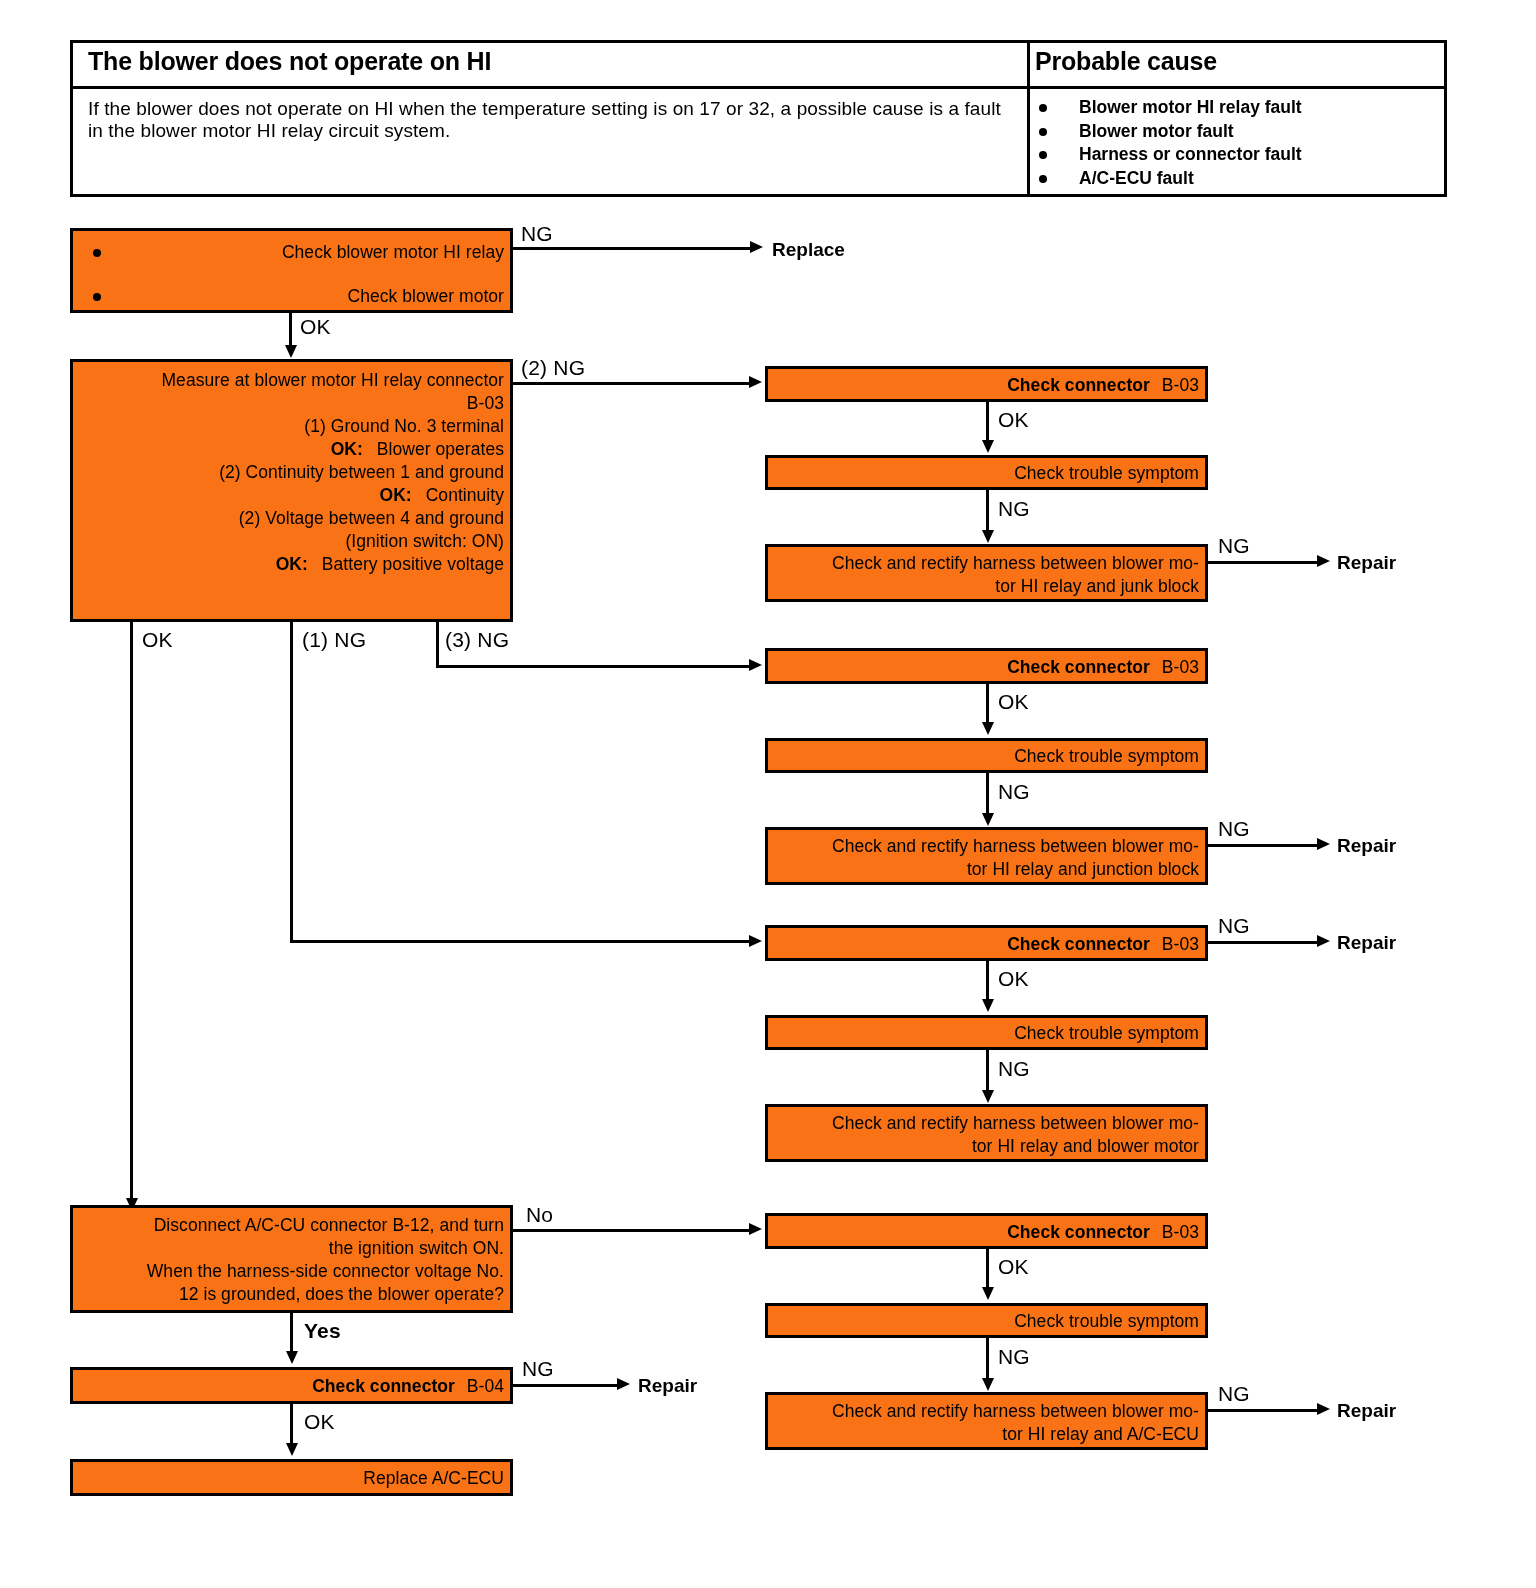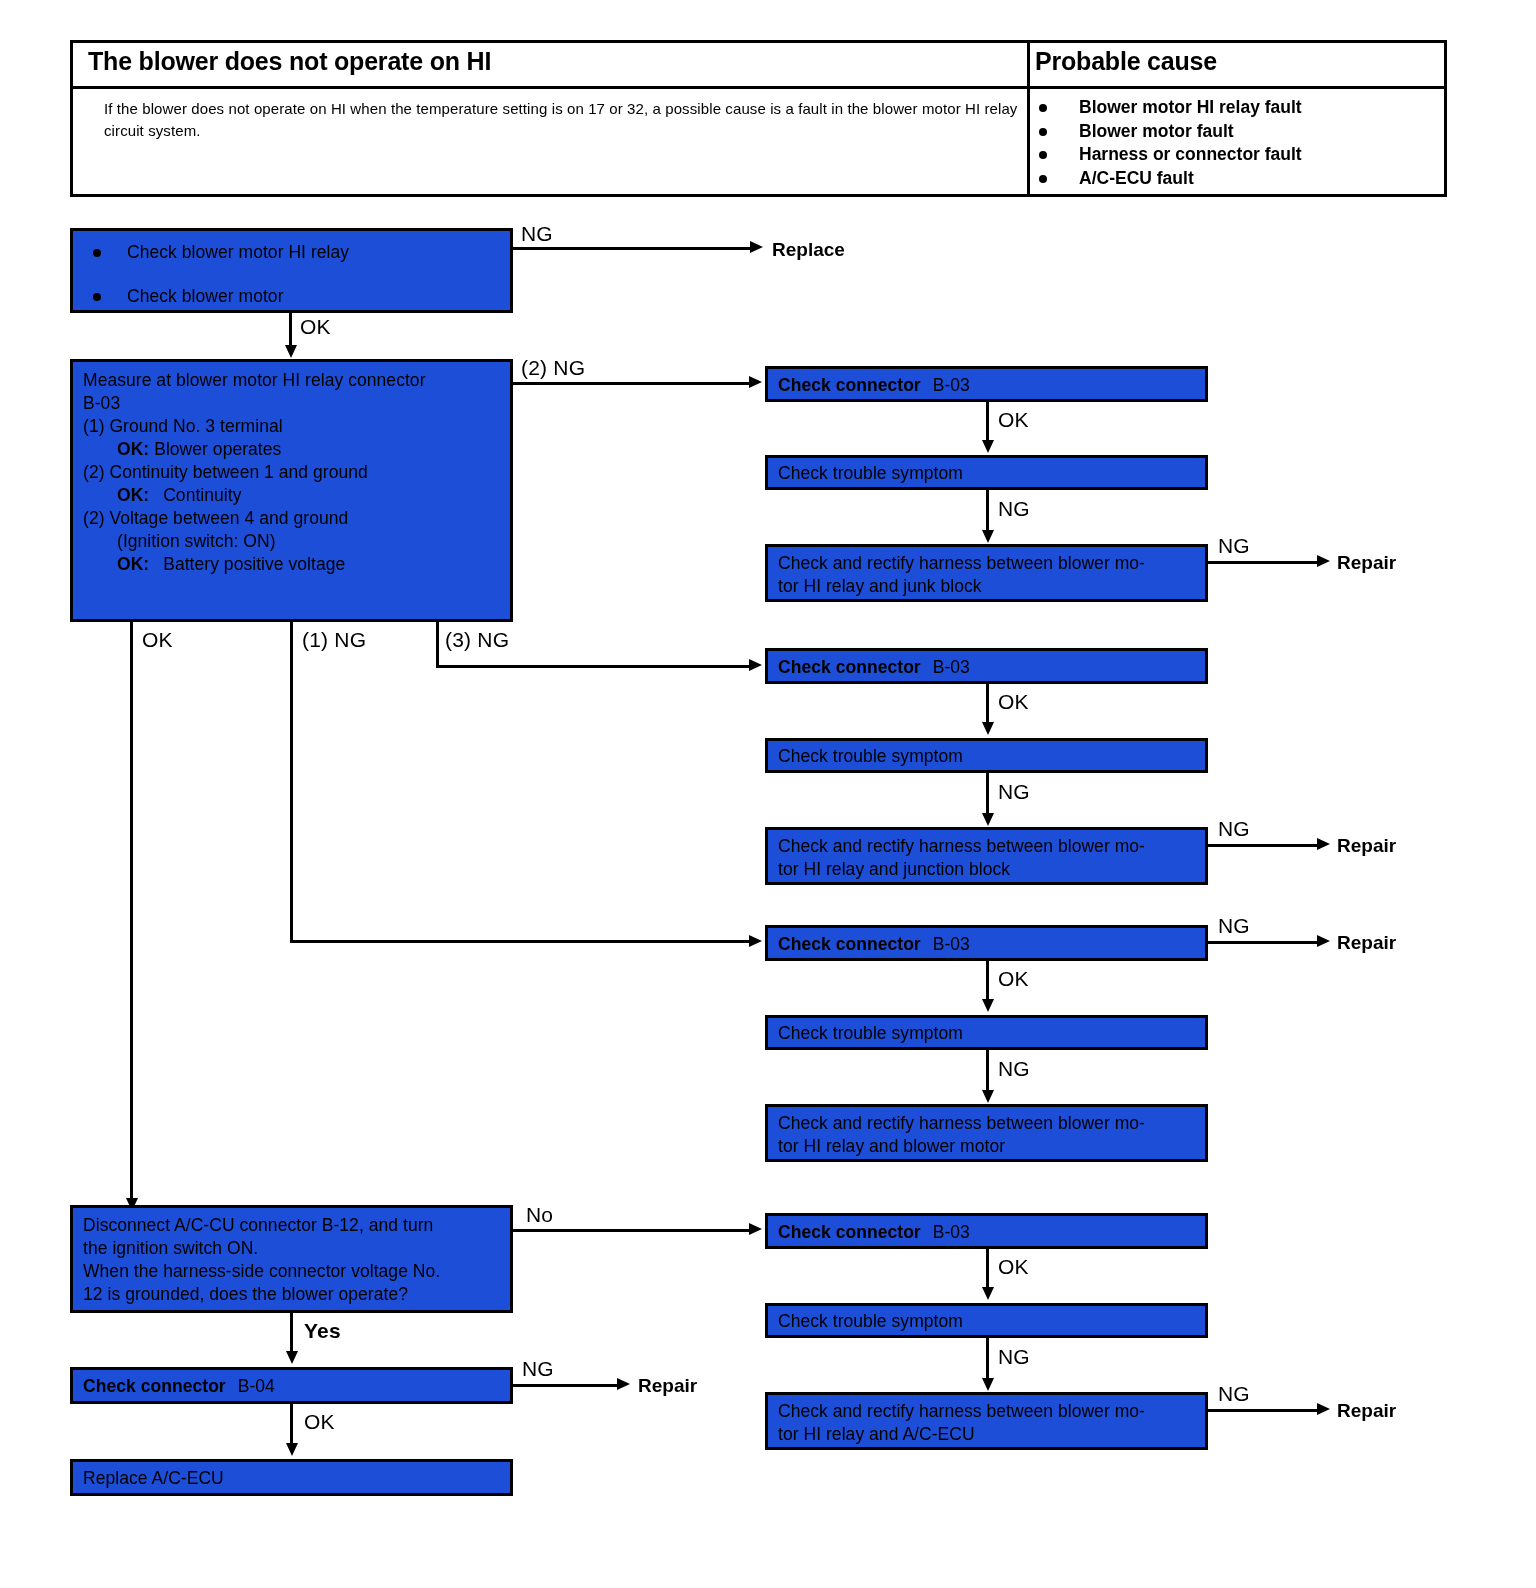--- a/index.html
+++ b/index.html
@@ -44,45 +44,45 @@
   .hdr-cause-title {
     position: absolute;
     left: 1035px; top: 47px;
     font-size: 25px; font-weight: bold;
     letter-spacing: -0.2px;
   }
   .hdr-desc {
     position: absolute;
     left: 88px; top: 98px;
     width: 925px;
-    font-size: 15px;
+    font-size: 19px;
     line-height: 22px;
     letter-spacing: 0.1px;
-    margin-left: 16px;
   }
   .cause-list {
     position: absolute;
     left: 1035px; top: 96px;
     width: 400px;
     font-size: 17.5px;
     line-height: 23.5px;
   }
   .cause-list .row { position: relative; padding-left: 44px; font-weight: bold; }
   .cause-list .bullet {
     position: absolute; left: 4px; top: 8px;
     width: 8px; height: 8px; border-radius: 50%;
     background: #000;
   }
 
   
   .box {
     position: absolute;
     border: 3px solid #000;
     box-sizing: border-box;
-    background: #1d4ed8;
+    background: #f97316;
+    text-align: right;
   }
   .box .txt {
     position: absolute;
     left: 10px; top: 6px; right: 6px;
     font-size: 17.5px;
     line-height: 23px;
     letter-spacing: 0.05px;
   }
   .bold { font-weight: bold; }
 
@@ -179,21 +179,21 @@
   <div class="arr-down" style="left:285px; top:345px;"></div>
   <div class="lbl" style="left:300px; top:315px;">OK</div>
 
   <div class="box" style="left:70px; top:359px; width:443px; height:263px;">
     <div class="txt" style="top:7px;">
       <div>Measure at blower motor HI relay connector</div>
       <div>B-03</div>
       <div>(1) Ground No. 3 terminal</div>
       <div style="padding-left:34px;">
         <span class="bold">OK:</span>
-        <span style="">Blower operates</span>
+        <span style="margin-left:9px;">Blower operates</span>
       </div>
       <div>(2) Continuity between 1 and ground</div>
       <div style="padding-left:34px;">
         <span class="bold">OK:</span>
         <span style="margin-left:9px;">Continuity</span>
       </div>
       <div>(2) Voltage between 4 and ground</div>
       <div style="padding-left:34px;">(Ignition switch: ON)</div>
       <div style="padding-left:34px;">
         <span class="bold">OK:</span>

